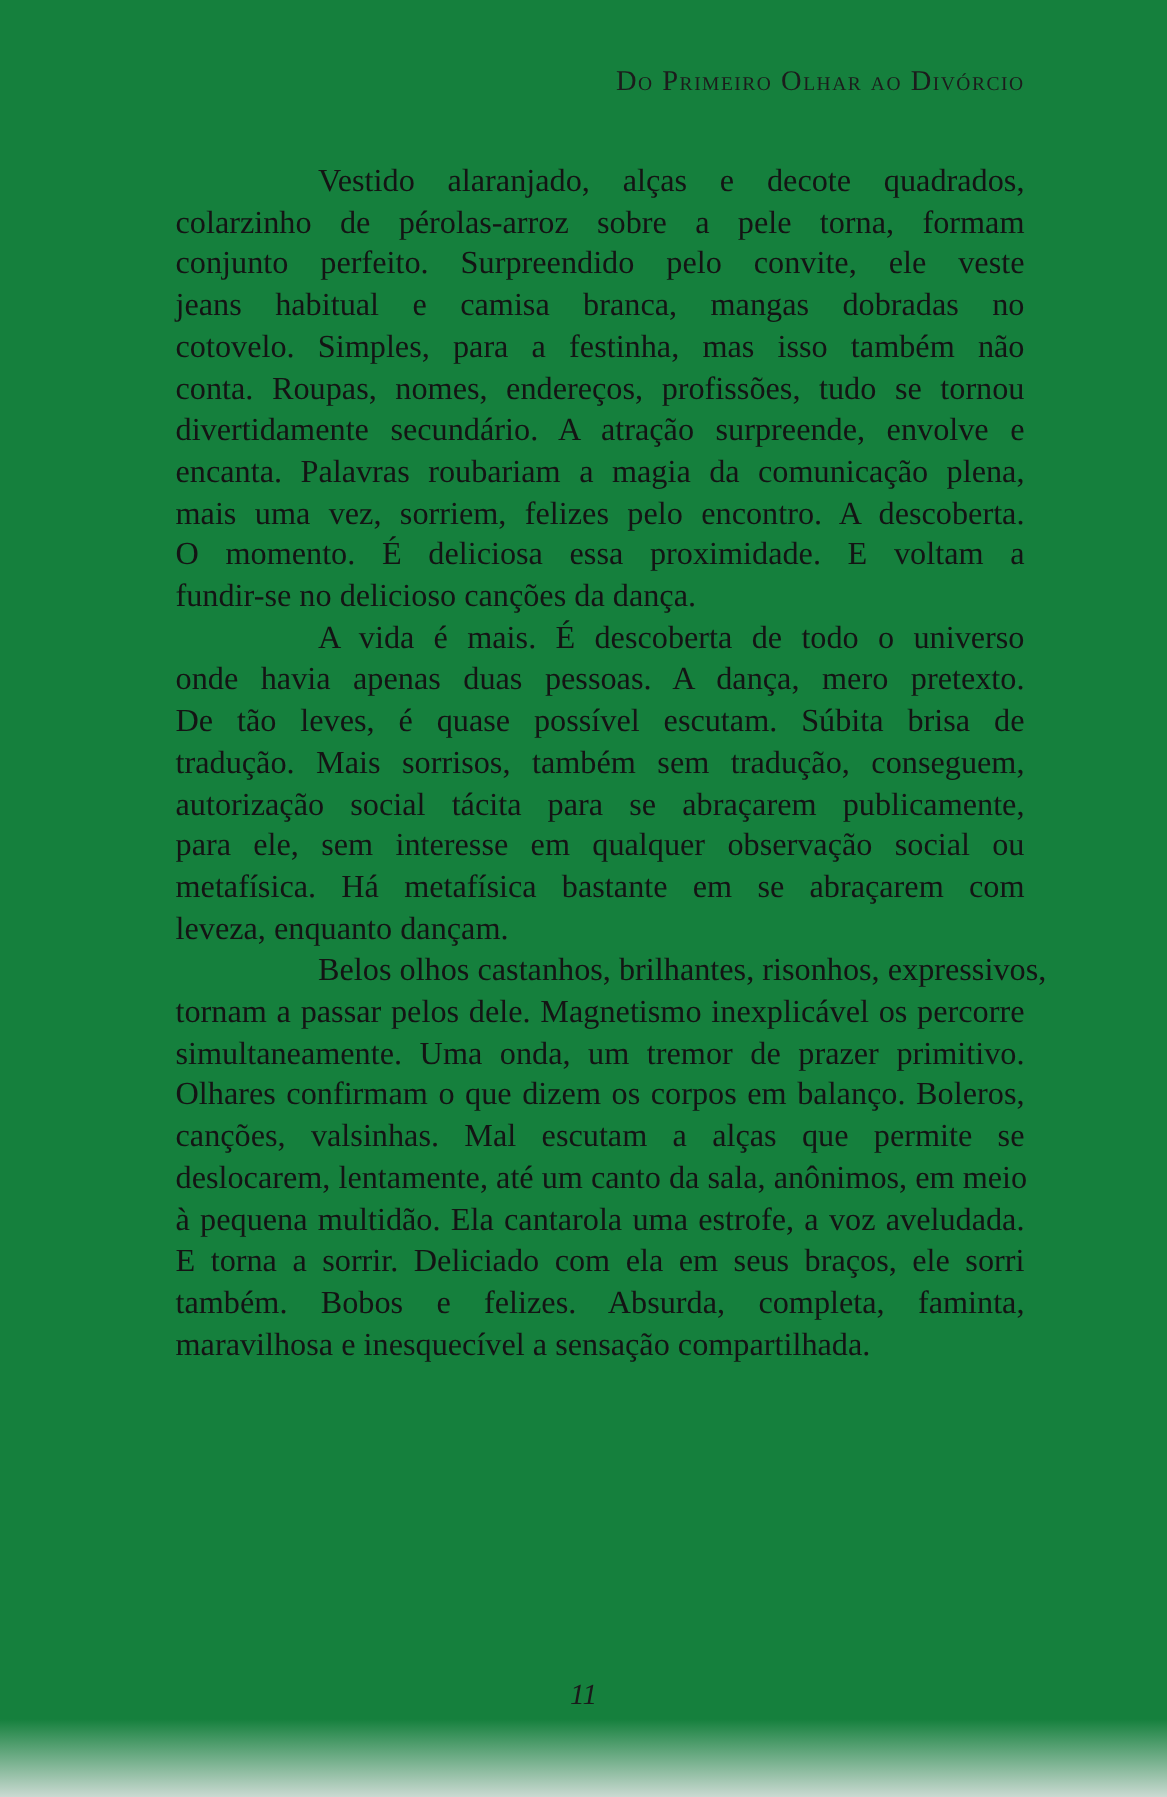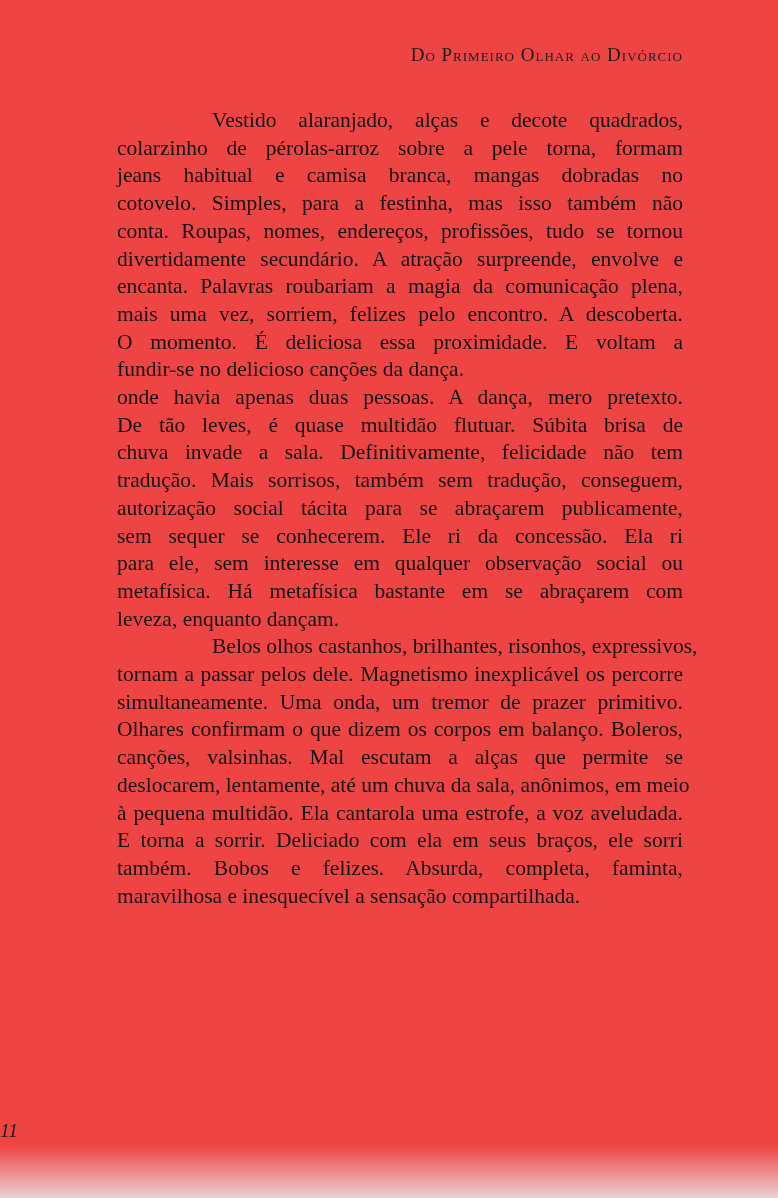--- a/index.html
+++ b/index.html
@@ -1,20 +1,20 @@
 <!DOCTYPE html>
 <html><head>
 <meta charset="utf-8">
 <style>
   html, body { margin: 0; padding: 0; background: #ffffff; }
   .page {
     position: relative;
     width: 778px;
     height: 1198px;
-    background: #ef4444;
+    background: #15803d;
     overflow: hidden;
     font-family: "Liberation Serif", "DejaVu Serif", serif;
     color: #161616;
   }
   .running-head {
     position: absolute;
     top: 44px;
     left: 97px;
     width: 586px;
     text-align: right;
@@ -45,20 +45,21 @@
     text-align-last: left;
   }
   .line.first {
     text-indent: 95px;
   }
   .folio {
     position: absolute;
     top: 1120px;
     left: 0;
     width: 778px;
+    text-align: center;
     font-style: italic;
     font-size: 19.5px;
     color: #1a1a1a;
   }
   .page-shade {
     position: absolute;
     left: 0;
     bottom: 0;
     width: 778px;
     height: 52px;
@@ -71,49 +72,49 @@
 
 <div class="page">
 
   <div class="running-head">Do Primeiro Olhar ao Divórcio</div>
 
   <div class="body-text">
 
     <p class="para">
       <span class="line first">Vestido alaranjado, alças e decote quadrados,</span>
       <span class="line">colarzinho de pérolas-arroz sobre a pele torna, formam</span>
+      <span class="line">conjunto perfeito. Surpreendido pelo convite, ele veste</span>
       <span class="line">jeans habitual e camisa branca, mangas dobradas no</span>
       <span class="line">cotovelo. Simples, para a festinha, mas isso também não</span>
       <span class="line">conta. Roupas, nomes, endereços, profissões, tudo se tornou</span>
       <span class="line">divertidamente secundário. A atração surpreende, envolve e</span>
       <span class="line">encanta. Palavras roubariam a magia da comunicação plena,</span>
       <span class="line">mais uma vez, sorriem, felizes pelo encontro. A descoberta.</span>
       <span class="line">O momento. É deliciosa essa proximidade. E voltam a</span>
       <span class="line last">fundir-se no delicioso canções da dança.</span>
     </p>
 
     <p class="para">
+      <span class="line first">A vida é mais. É descoberta de todo o universo</span>
       <span class="line">onde havia apenas duas pessoas. A dança, mero pretexto.</span>
-      <span class="line">De tão leves, é quase multidão flutuar. Súbita brisa de</span>
-      <span class="line">chuva invade a sala. Definitivamente, felicidade não tem</span>
+      <span class="line">De tão leves, é quase possível escutam. Súbita brisa de</span>
       <span class="line">tradução. Mais sorrisos, também sem tradução, conseguem,</span>
       <span class="line">autorização social tácita para se abraçarem publicamente,</span>
-      <span class="line">sem sequer se conhecerem. Ele ri da concessão. Ela ri</span>
       <span class="line">para ele, sem interesse em qualquer observação social ou</span>
       <span class="line">metafísica. Há metafísica bastante em se abraçarem com</span>
       <span class="line last">leveza, enquanto dançam.</span>
     </p>
 
     <p class="para">
       <span class="line first">Belos olhos castanhos, brilhantes, risonhos, expressivos,</span>
       <span class="line">tornam a passar pelos dele. Magnetismo inexplicável os percorre</span>
       <span class="line">simultaneamente. Uma onda, um tremor de prazer primitivo.</span>
       <span class="line">Olhares confirmam o que dizem os corpos em balanço. Boleros,</span>
       <span class="line">canções, valsinhas. Mal escutam a alças que permite se</span>
-      <span class="line">deslocarem, lentamente, até um chuva da sala, anônimos, em meio</span>
+      <span class="line">deslocarem, lentamente, até um canto da sala, anônimos, em meio</span>
       <span class="line">à pequena multidão. Ela cantarola uma estrofe, a voz aveludada.</span>
       <span class="line">E torna a sorrir. Deliciado com ela em seus braços, ele sorri</span>
       <span class="line">também. Bobos e felizes. Absurda, completa, faminta,</span>
       <span class="line last">maravilhosa e inesquecível a sensação compartilhada.</span>
     </p>
 
   </div>
 
   <div class="folio">11</div>
 

